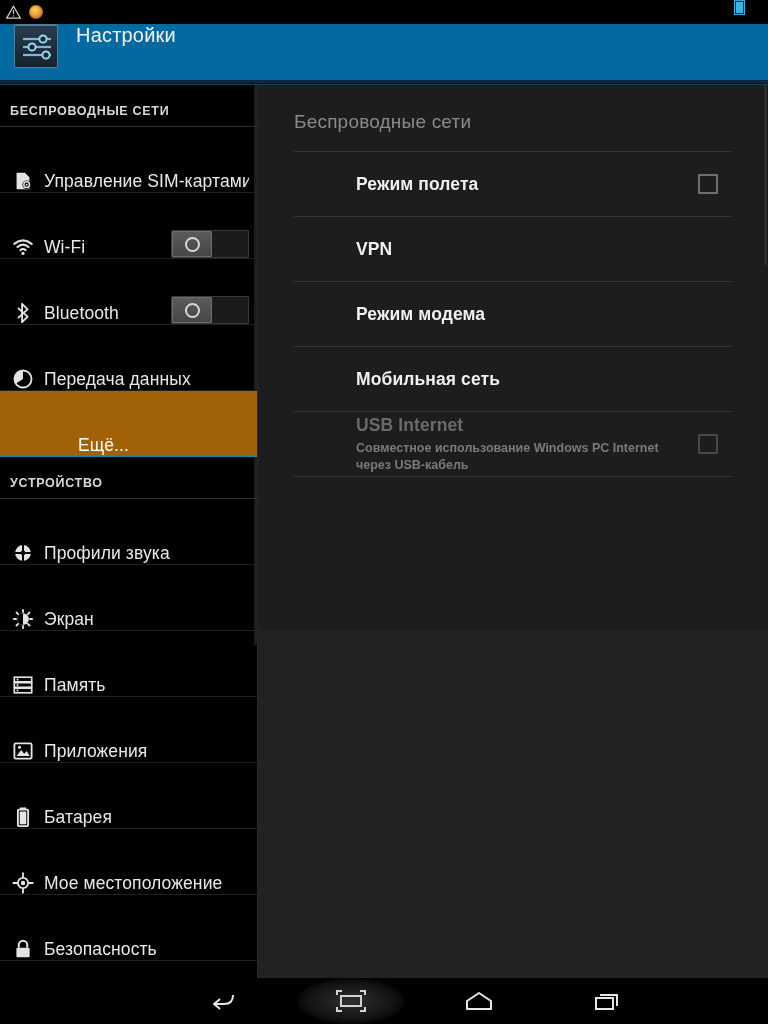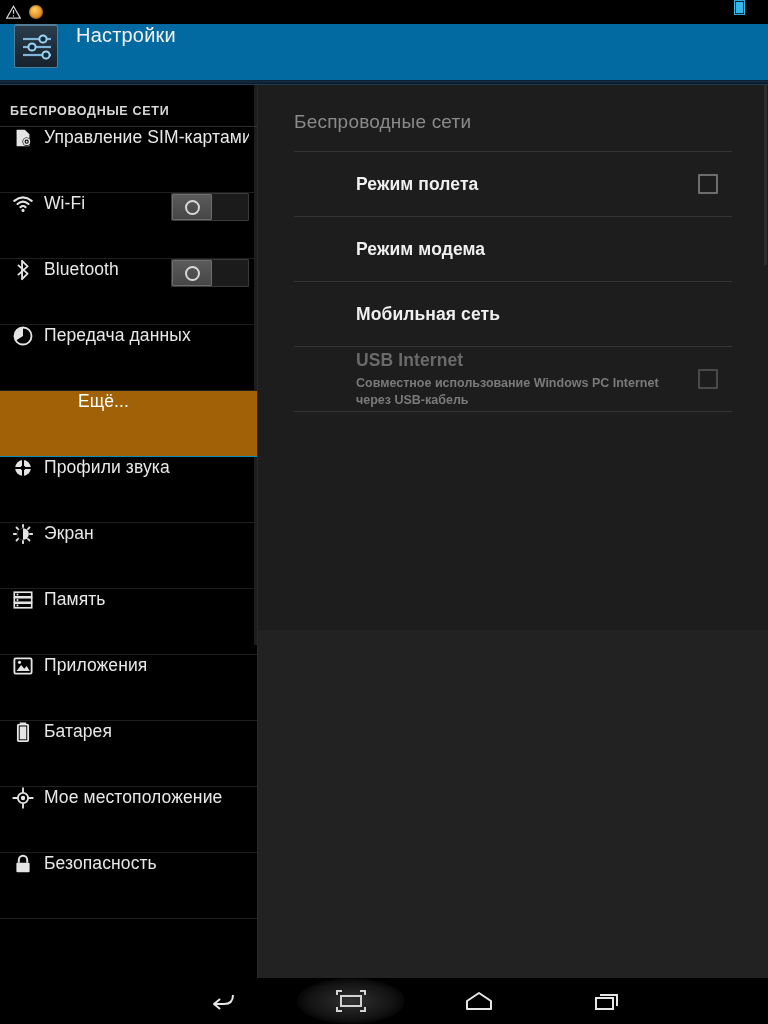--- a/index.html
+++ b/index.html
@@ -64,21 +64,21 @@
     width:258px; height:100%; background:#000;
     position:relative; overflow:hidden;
     border-right:1px solid #2a2a2a;
   }
   .side-section{
     color:#d8d8d8; font-size:12.5px; font-weight:bold;
     letter-spacing:.7px; padding:19px 0 8px 10px;
     border-bottom:1px solid #2e2e2e;
   }
   .side-row{
-    height:66px; display:flex; align-items:flex-start;
+    height:66px; display:flex; align-items:flex-end;
     padding-left:10px; padding-right:8px;
     border-bottom:1px solid #1f1f1f;
     position:relative;
   }
   .side-row.selected{ background:#a16207; border-bottom:1px solid #0e8bbf; }
   .side-icon{
     width:26px; flex:0 0 26px; display:flex; align-items:center;
     justify-content:center; margin-right:8px;
   }
   .side-label{
@@ -252,20 +252,21 @@
               <circle cx="12" cy="12" r="9.3" fill="none" stroke="#e4e4e4" stroke-width="2"></circle>
               <path d="M12 12 L12 2.7 A9.3 9.3 0 0 0 4.3 16.8 Z" fill="#e4e4e4"></path>
             </svg>
           </span>
           <span class="side-label">Передача данных</span>
         </div>
         <div class="side-row selected">
           <span class="side-icon"></span>
           <span class="side-label">Ещё...</span>
         </div>
+        <div class="side-section">УСТРОЙСТВО</div>
         <div class="side-row">
           <span class="side-icon">
             <svg viewBox="0 0 24 24" width="22" height="22">
               <circle cx="12" cy="12" r="8.6" fill="#e4e4e4"></circle>
               <path d="M12 3.4 L12 20.6 M3.4 12 L20.6 12" stroke="#000" stroke-width="2.2"></path>
               <circle cx="12" cy="12" r="2.6" fill="#000"></circle>
             </svg>
           </span>
           <span class="side-label">Профили звука</span>
         </div>
@@ -342,20 +343,25 @@
 
     <div class="detail">
       <div class="detail-lower"></div>
       <div class="detail-inner" id="detail-inner">
         <div class="detail-header">Беспроводные сети</div>
       <div class="pref-row">
             <div class="pref-text">
               <div class="pref-title">Режим полета</div>
             </div>
             <span class="checkbox"></span>
+          </div>
+          <div class="pref-row">
+            <div class="pref-text">
+              <div class="pref-title">VPN</div>
+            </div>
           </div>
           <div class="pref-row">
             <div class="pref-text">
               <div class="pref-title">Режим модема</div>
             </div>
           </div>
           <div class="pref-row">
             <div class="pref-text">
               <div class="pref-title">Мобильная сеть</div>
             </div>

